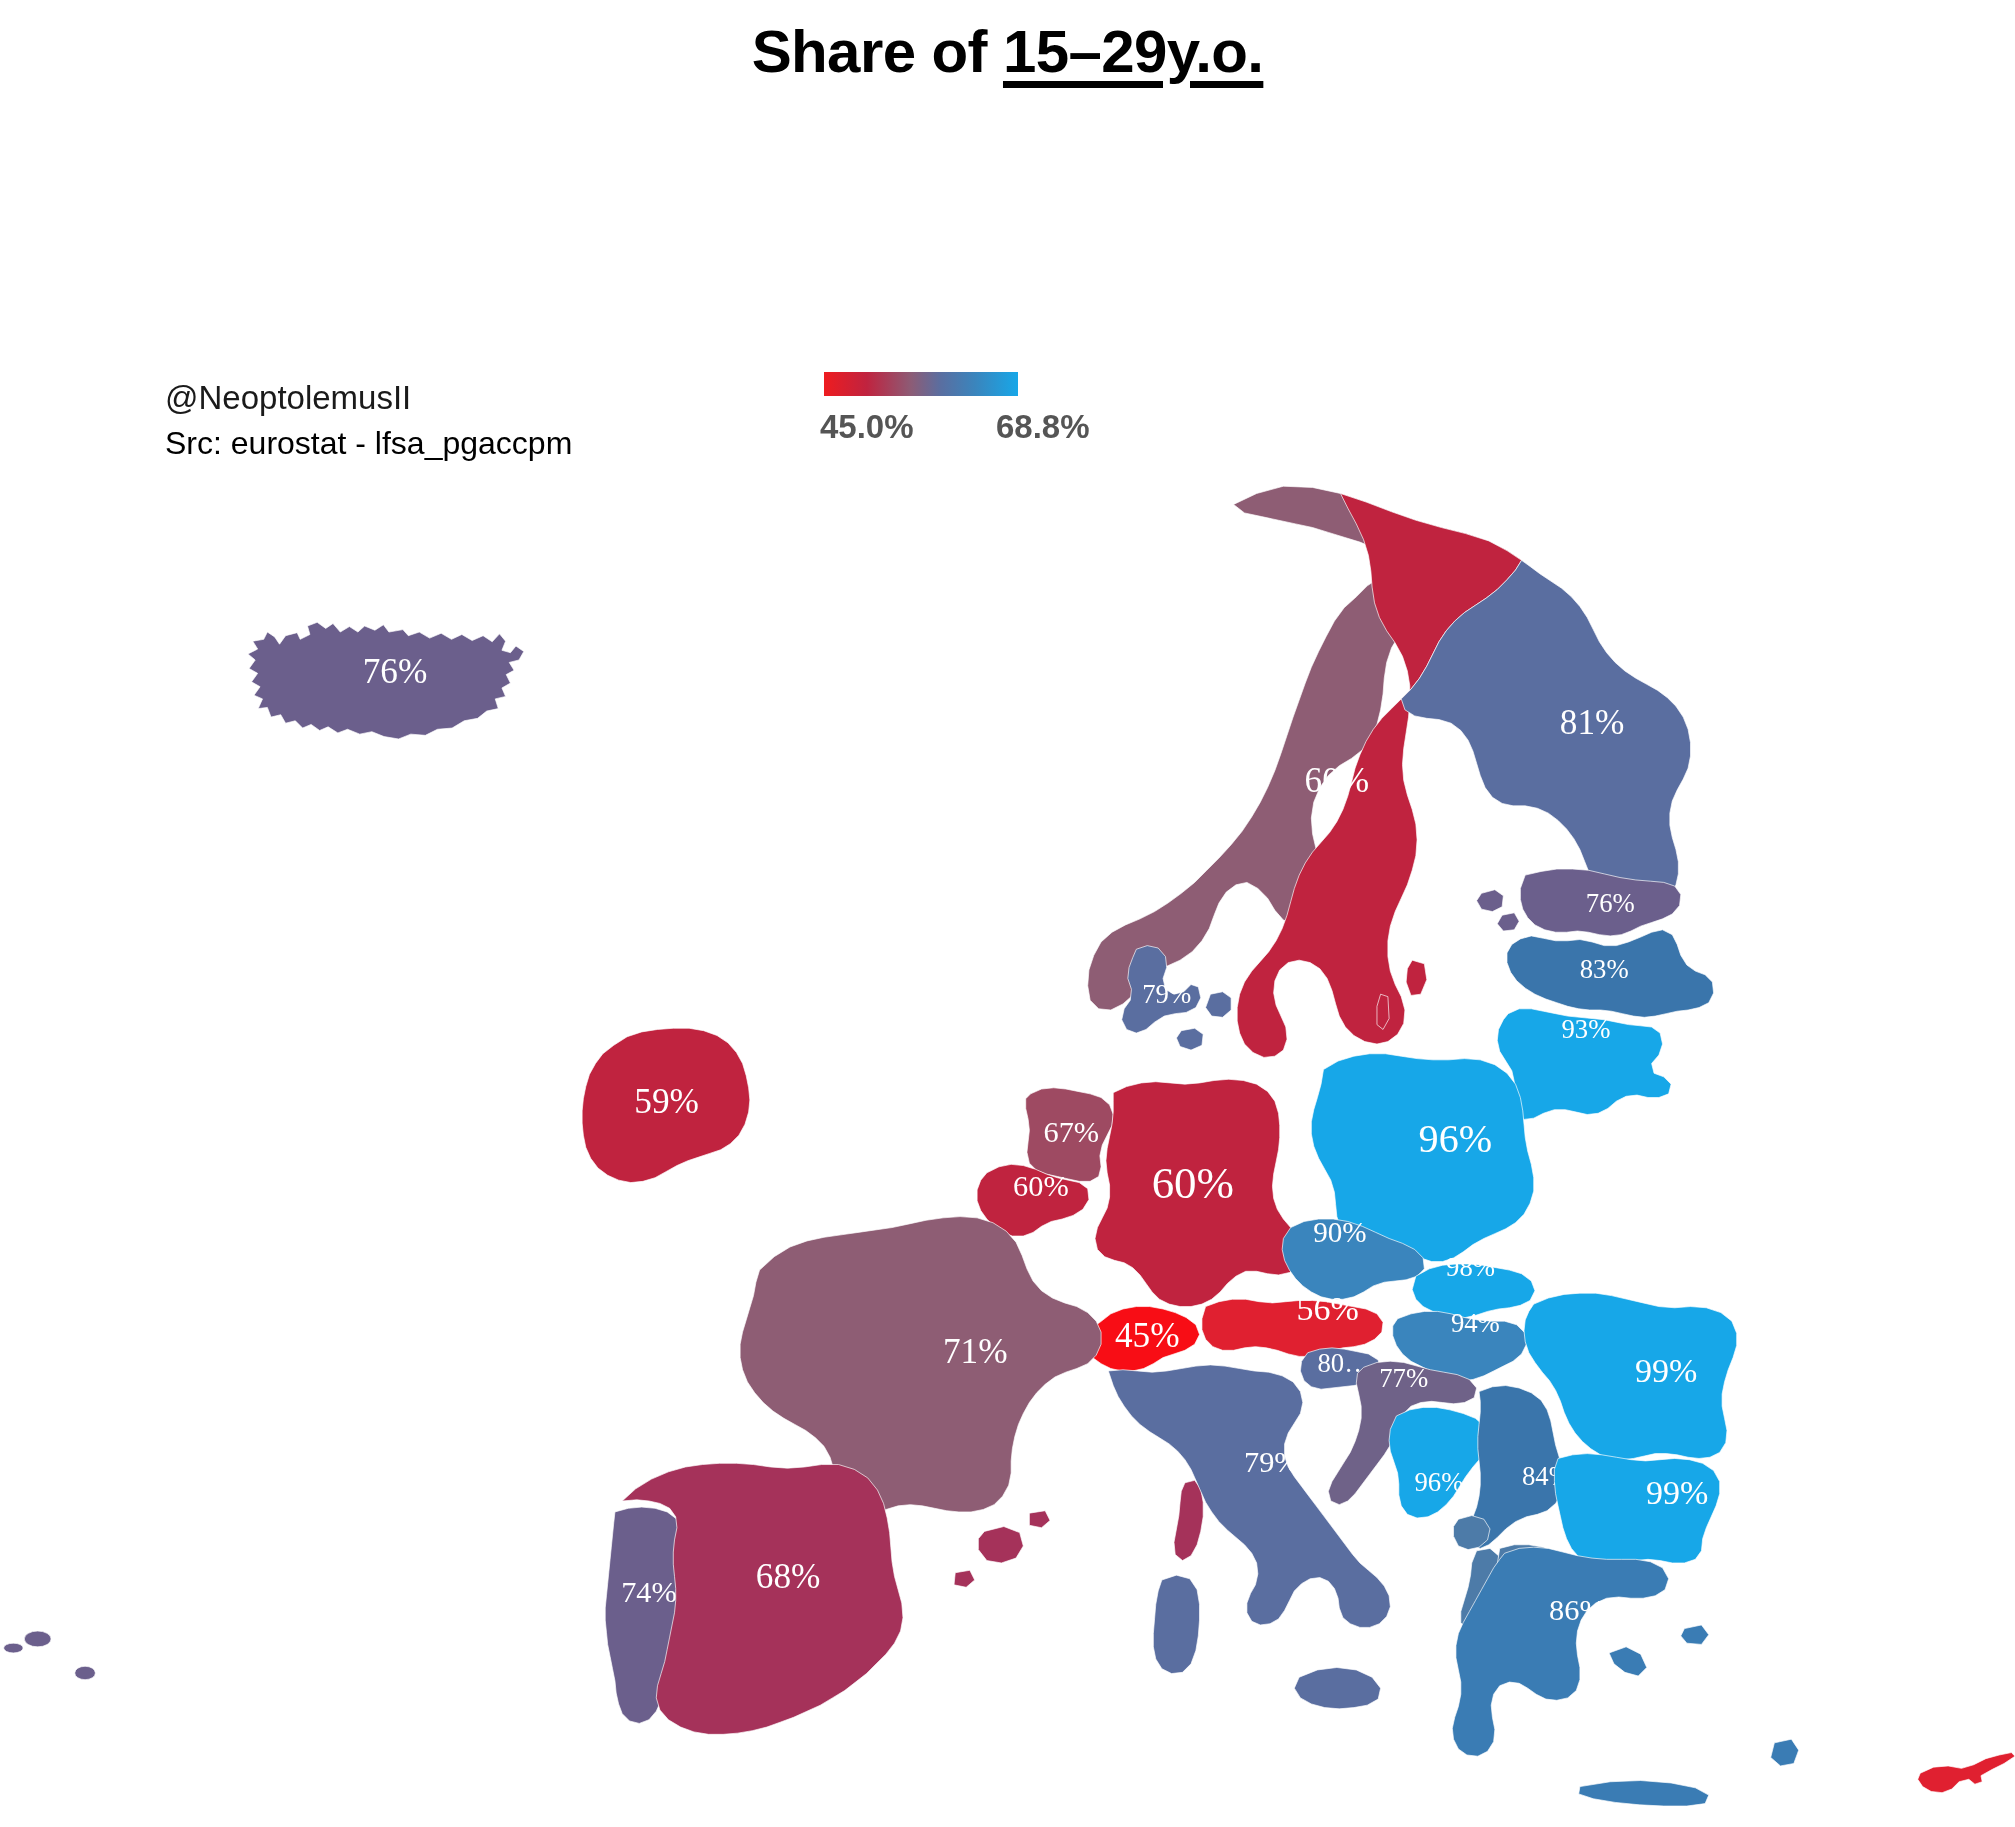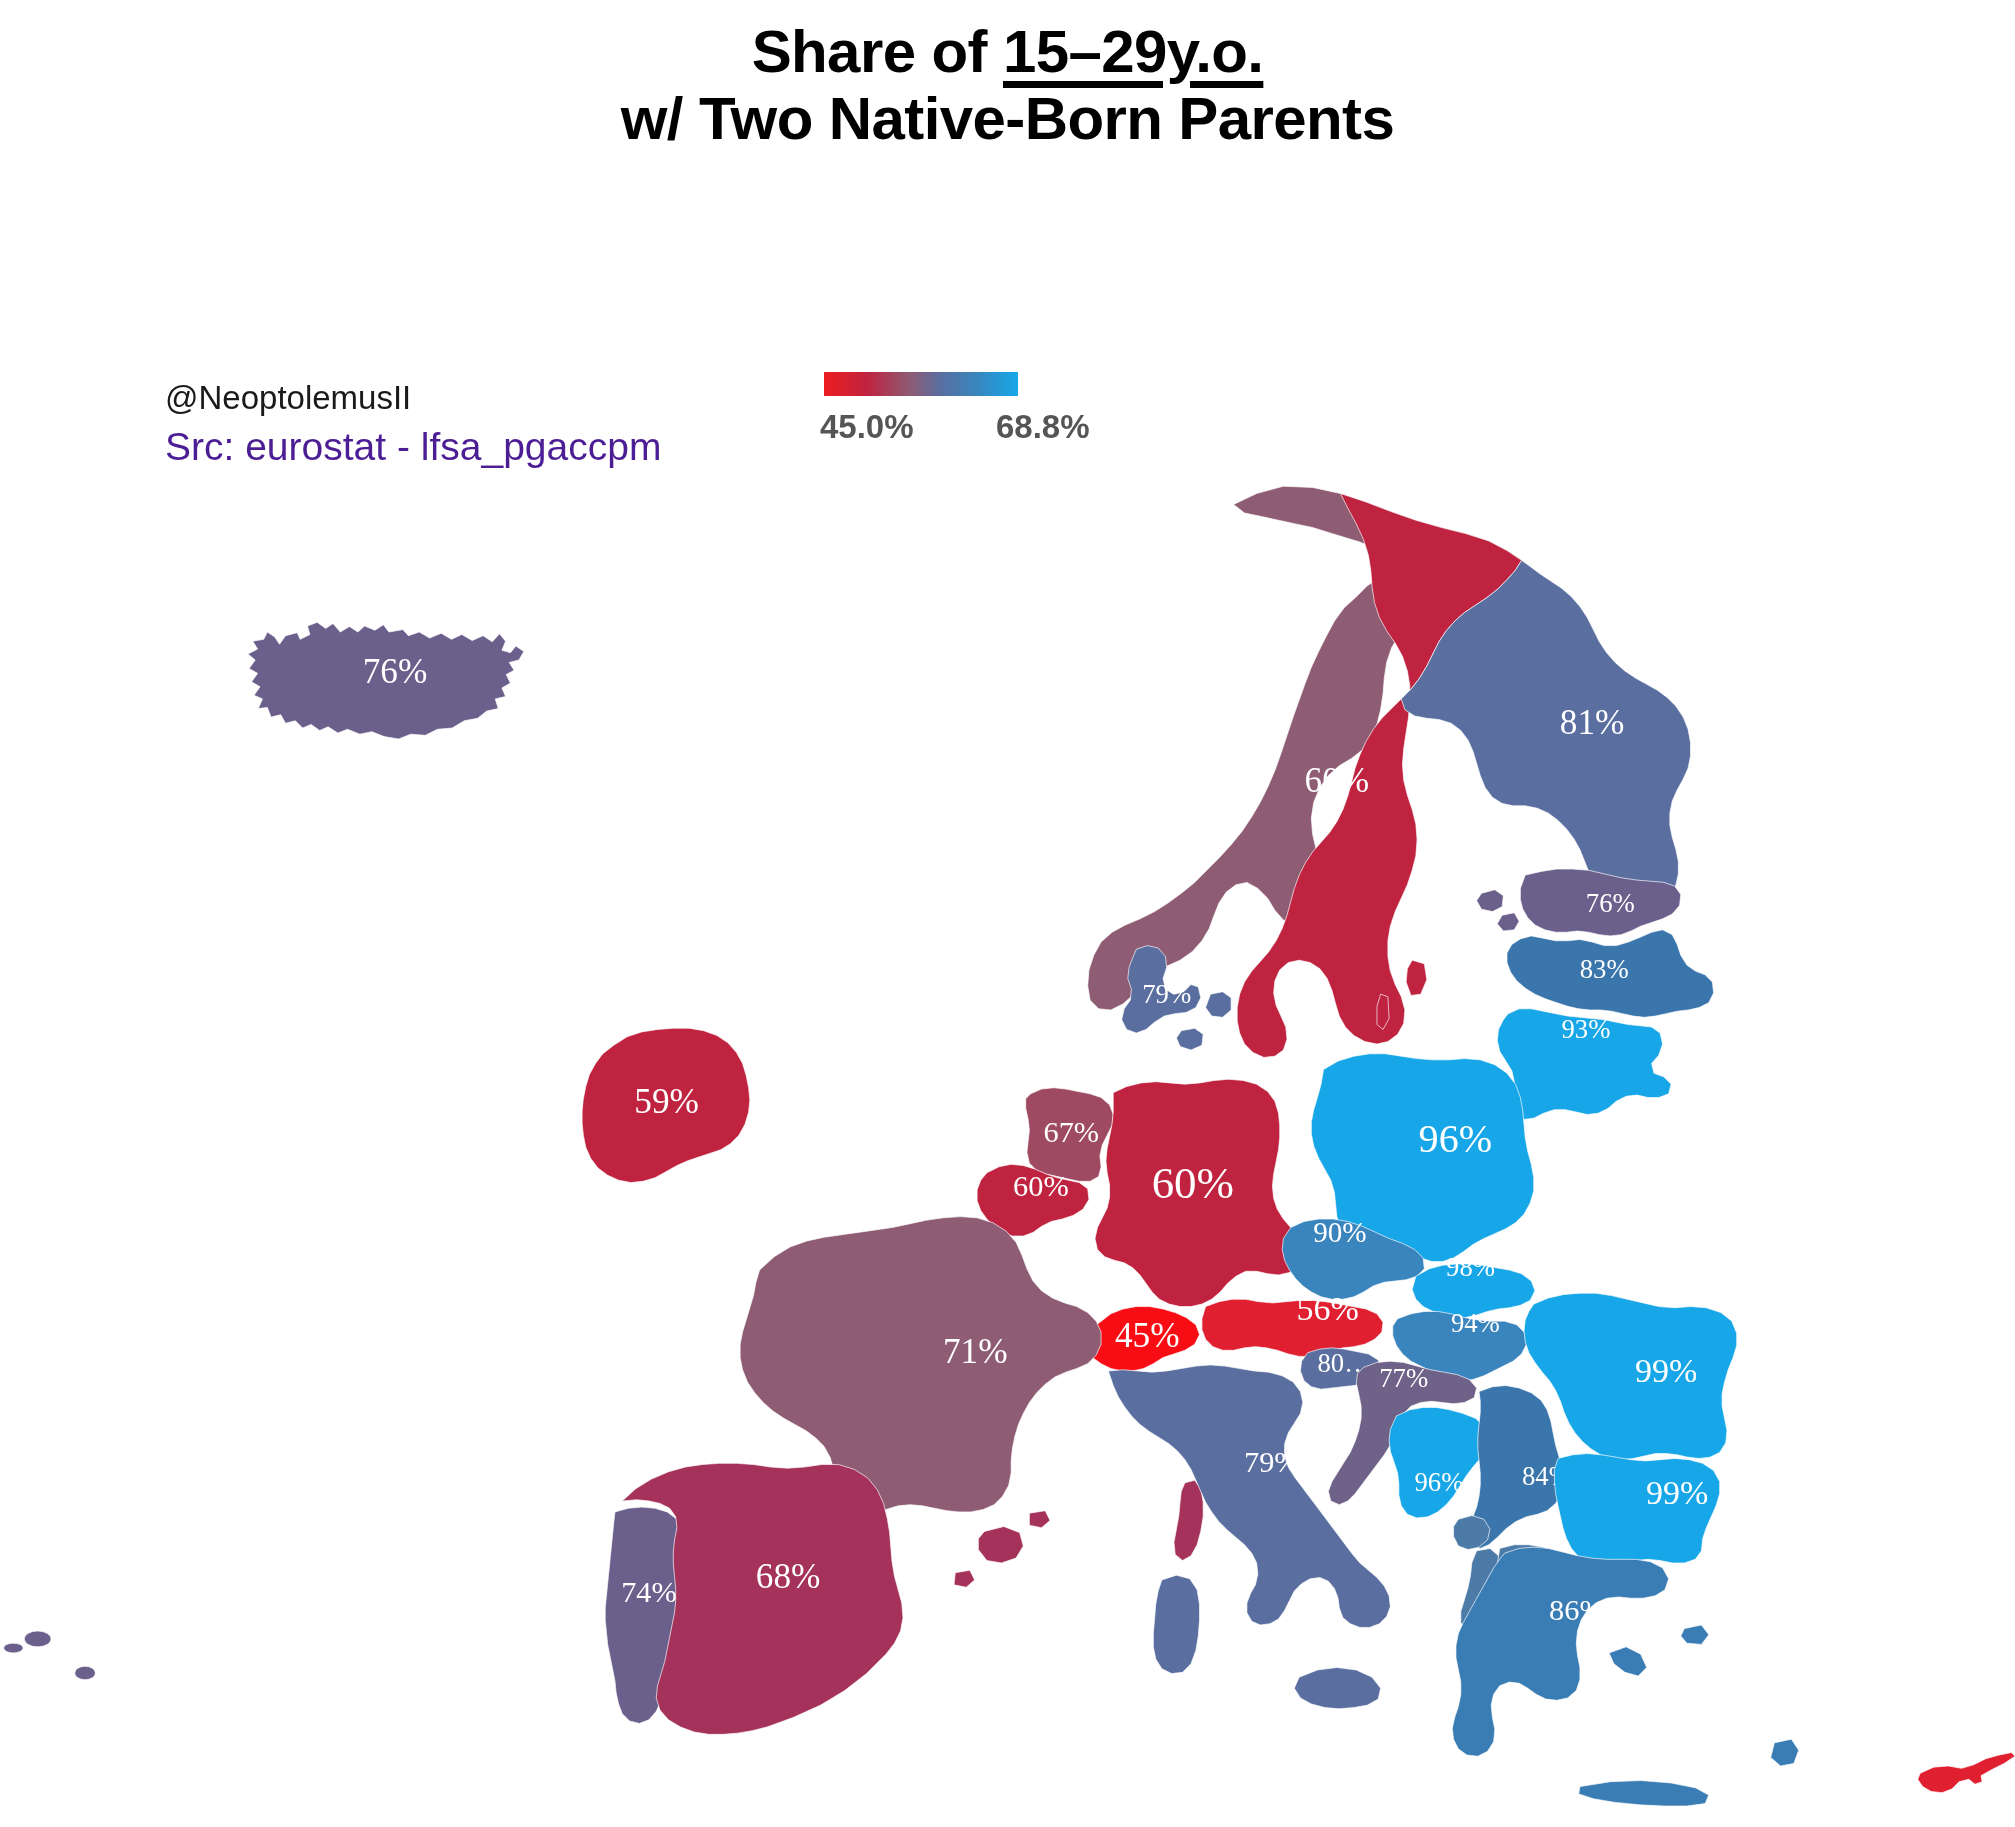--- a/index.html
+++ b/index.html
@@ -47,22 +47,22 @@
   #credit-handle {
     font-family: "Liberation Sans", sans-serif;
     font-weight: normal;
     font-size: 33px;
     color: #1a1a1a;
     line-height: 1.25;
   }
   #credit-source {
     font-family: "Liberation Sans", sans-serif;
     font-weight: normal;
-    font-size: 39px;
-    color: #4c1d95;
+    font-size: 32px;
+    color: #000000;
     line-height: 1.25;
     margin-top: 4.9px;
   }
 
   
   #legend-block {
     position: absolute;
     top: 372px;
     left: 820px;
   }
@@ -449,21 +449,20 @@
 
     <path class="country" fill="#ffffff" d="M2230,2846 L2244,2842 L2250,2854 L2240,2862 L2228,2856 Z"></path>
 
   </svg>
 </div>
 
 <div id="title-block">
   <div class="title-line">
     <span>Share of </span><span class="underlined">15–29y.o.</span>
   </div>
-  <div class="title-line">w/ Two Native-Born Parents</div>
 </div>
 
 <div id="credit-block">
   <div id="credit-handle">@NeoptolemusII</div>
   <div id="credit-source">Src: eurostat - lfsa_pgaccpm</div>
 </div>
 
 <div id="legend-block">
   <div id="legend-bar" style="background: linear-gradient(to right, rgb(238, 28, 32) 0%, rgb(192, 35, 63) 22%, rgb(140, 92, 118) 45%, rgb(90, 110, 160) 60%, rgb(58, 133, 189) 78%, rgb(23, 167, 232) 100%);"></div>
   <div id="legend-labels">

